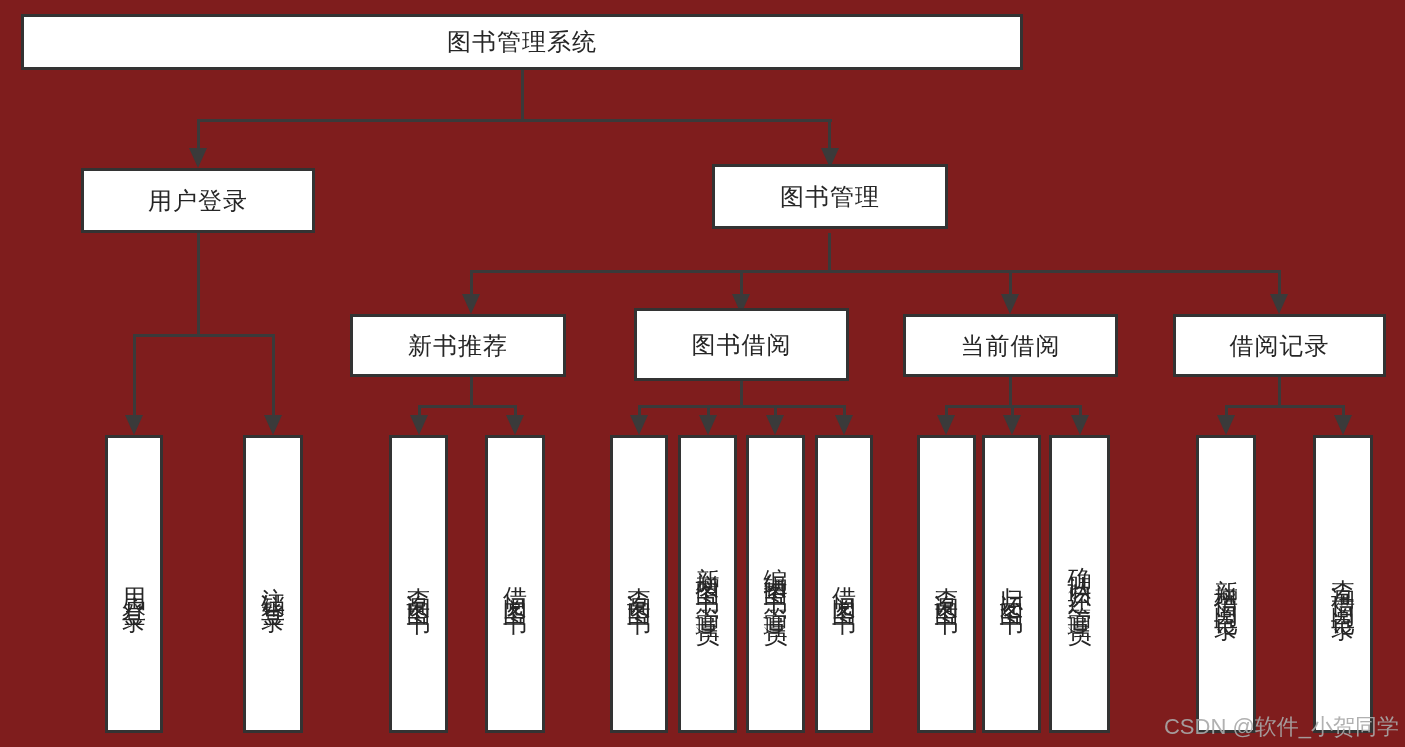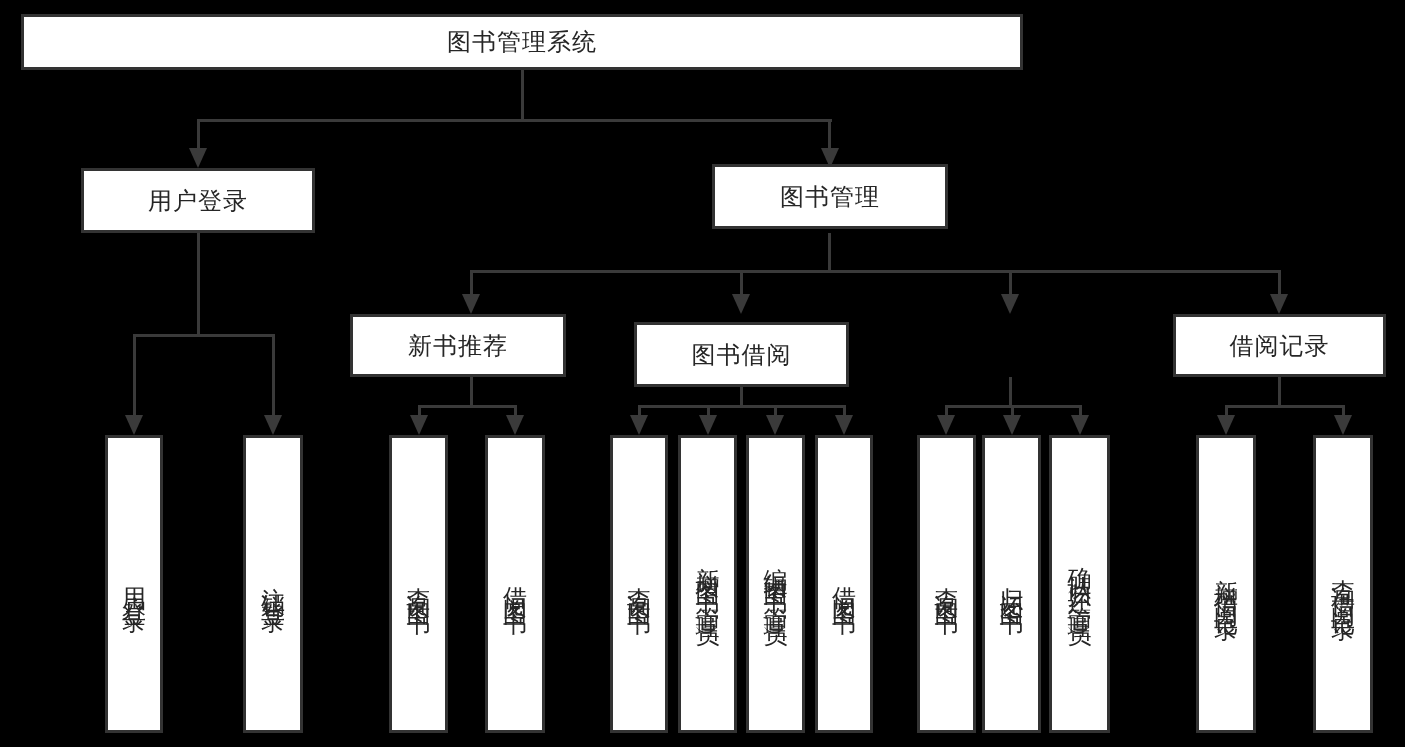--- a/index.html
+++ b/index.html
@@ -1,17 +1,17 @@
 <!DOCTYPE html>
 <html><head>
 <meta charset="utf-8">
 <style>
   html,body{margin:0;padding:0;background:#ffffff;}
   .canvas{
-    position:relative;width:1405px;height:747px;background:#000000;overflow:hidden;
+    position:relative;width:1405px;height:747px;background:#7f1d1d;overflow:hidden;
     font-family:"Liberation Sans","DejaVu Sans",sans-serif;
   }
   .node{
     position:absolute;box-sizing:border-box;background:#ffffff;
     border:3px solid #333333;display:flex;align-items:center;justify-content:center;
     color:#262626;z-index:2;
   }
   .hlabel{font-size:24px;letter-spacing:1px;white-space:nowrap;}
   .leaf{top:435px;height:298px;}
   .vtext{
@@ -67,22 +67,25 @@
   <div class="vline" style="left:740px;top:270px;height:26px"></div>
   <div class="arrow" style="left:732px;top:294px"></div>
   <div class="vline" style="left:1009px;top:270px;height:26px"></div>
   <div class="arrow" style="left:1001px;top:294px"></div>
   <div class="vline" style="left:1278px;top:270px;height:26px"></div>
   <div class="arrow" style="left:1270px;top:294px"></div>
 
   <div class="node" style="left:350px;top:314px;width:216px;height:63px">
     <span class="hlabel">新书推荐</span>
   </div>
-  <div class="node" style="left:634px;top:322px;width:215px;height:65px">
+  <div class="node" style="left:634px;top:308px;width:215px;height:73px">
     <span class="hlabel">图书借阅</span>
+  </div>
+  <div class="node" style="left:903px;top:314px;width:215px;height:63px">
+    <span class="hlabel">当前借阅</span>
   </div>
   <div class="node" style="left:1173px;top:314px;width:213px;height:63px">
     <span class="hlabel">借阅记录</span>
   </div>
 
   <div class="vline" style="left:470px;top:377px;height:30px"></div>
   <div class="hline" style="left:418px;top:405px;width:99px"></div>
   <div class="vline" style="left:418px;top:405px;height:12px"></div>
   <div class="arrow" style="left:410px;top:415px"></div>
   <div class="vline" style="left:514px;top:405px;height:12px"></div>
@@ -152,14 +155,15 @@
     <span class="vtext">确认归还（管理员）</span>
   </div>
 
   <div class="node leaf" style="left:1196px;width:60px">
     <span class="vtext">新增借阅记录</span>
   </div>
   <div class="node leaf" style="left:1313px;width:60px">
     <span class="vtext">查询借阅记录</span>
   </div>
 
+  <div class="watermark">CSDN @软件_小贺同学</div>
 
 </div>
 
 </body></html>

